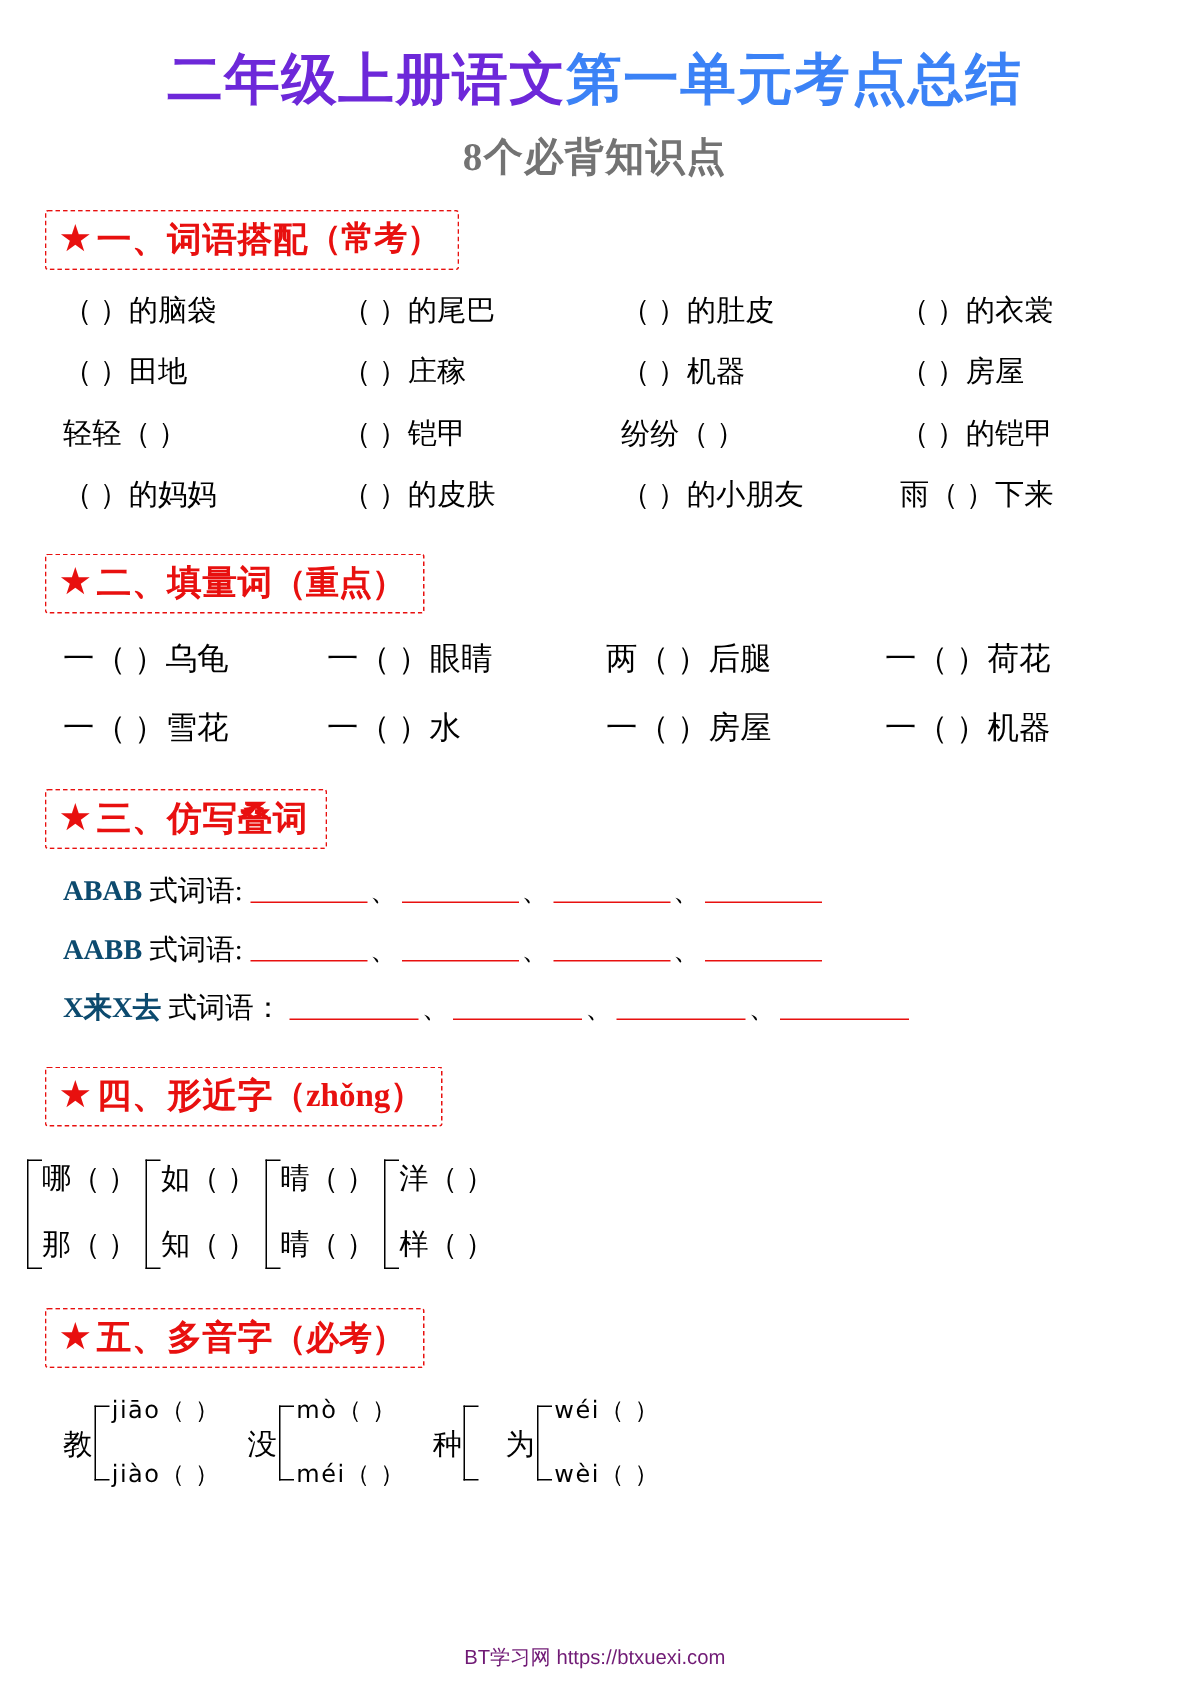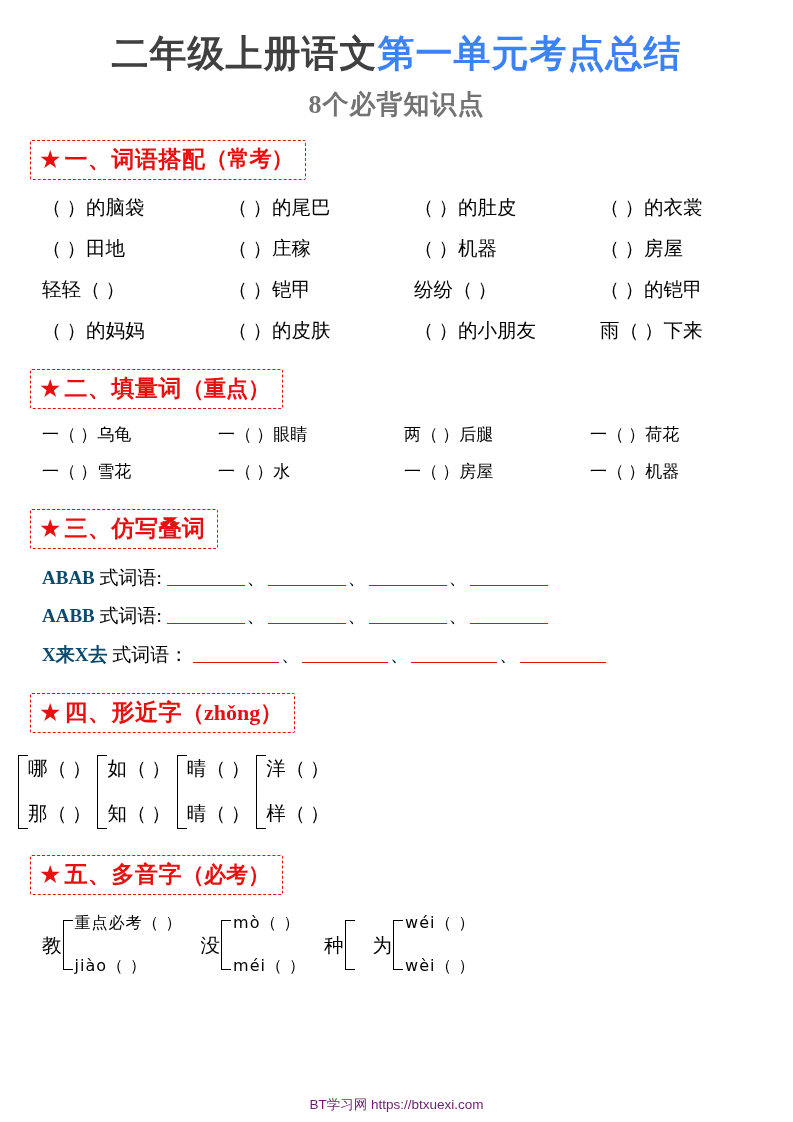--- a/index.html
+++ b/index.html
@@ -26,21 +26,21 @@
   
   .title-row {
     text-align: center;
     margin-top: 34px;
     font-size: 37px;
     font-weight: bold;
     letter-spacing: 1px;
     line-height: 1.1;
     white-space: nowrap;
   }
-  .title-black { color: #404040; }
+  .title-black { color: #6d28d9; }
   .title-red { color: #3b82f6; }
 
   .subtitle {
     text-align: center;
     margin-top: 12px;
     font-size: 26px;
     font-weight: bold;
     color: #737373;
     letter-spacing: 1px;
   }
@@ -82,21 +82,21 @@
     padding-left: 42px;
     padding-right: 20px;
     margin-top: 8px;
   }
   .grid4 .c { white-space: nowrap; }
 
   
   .grid4b {
     display: grid;
     grid-template-columns: 176px 186px 186px 1fr;
-    font-size: 17px;
+    font-size: 21px;
     line-height: 2.15;
     padding-left: 42px;
     padding-right: 20px;
     margin-top: 8px;
   }
 
   
   .abab-list {
     padding-left: 42px;
     margin-top: 10px;
@@ -328,21 +328,21 @@
     <div class="section-head">
       <span class="star">★</span>
       <span class="sec-title">五、多音字</span>
       <span class="sec-note">（必考）</span>
     </div>
     <div class="poly-area">
       <div class="poly">
         <span class="head">教</span>
         <div class="bl"></div>
         <div class="items">
-          <div class="py">重点必考（        ）</div>
+          <div class="py">jiāo（        ）</div>
           <div class="py">jiào（        ）</div>
         </div>
       </div>
       <div class="poly">
         <span class="head">没</span>
         <div class="bl"></div>
         <div class="items">
           <div class="py">mò（        ）</div>
           <div class="py">méi（        ）</div>
         </div>

